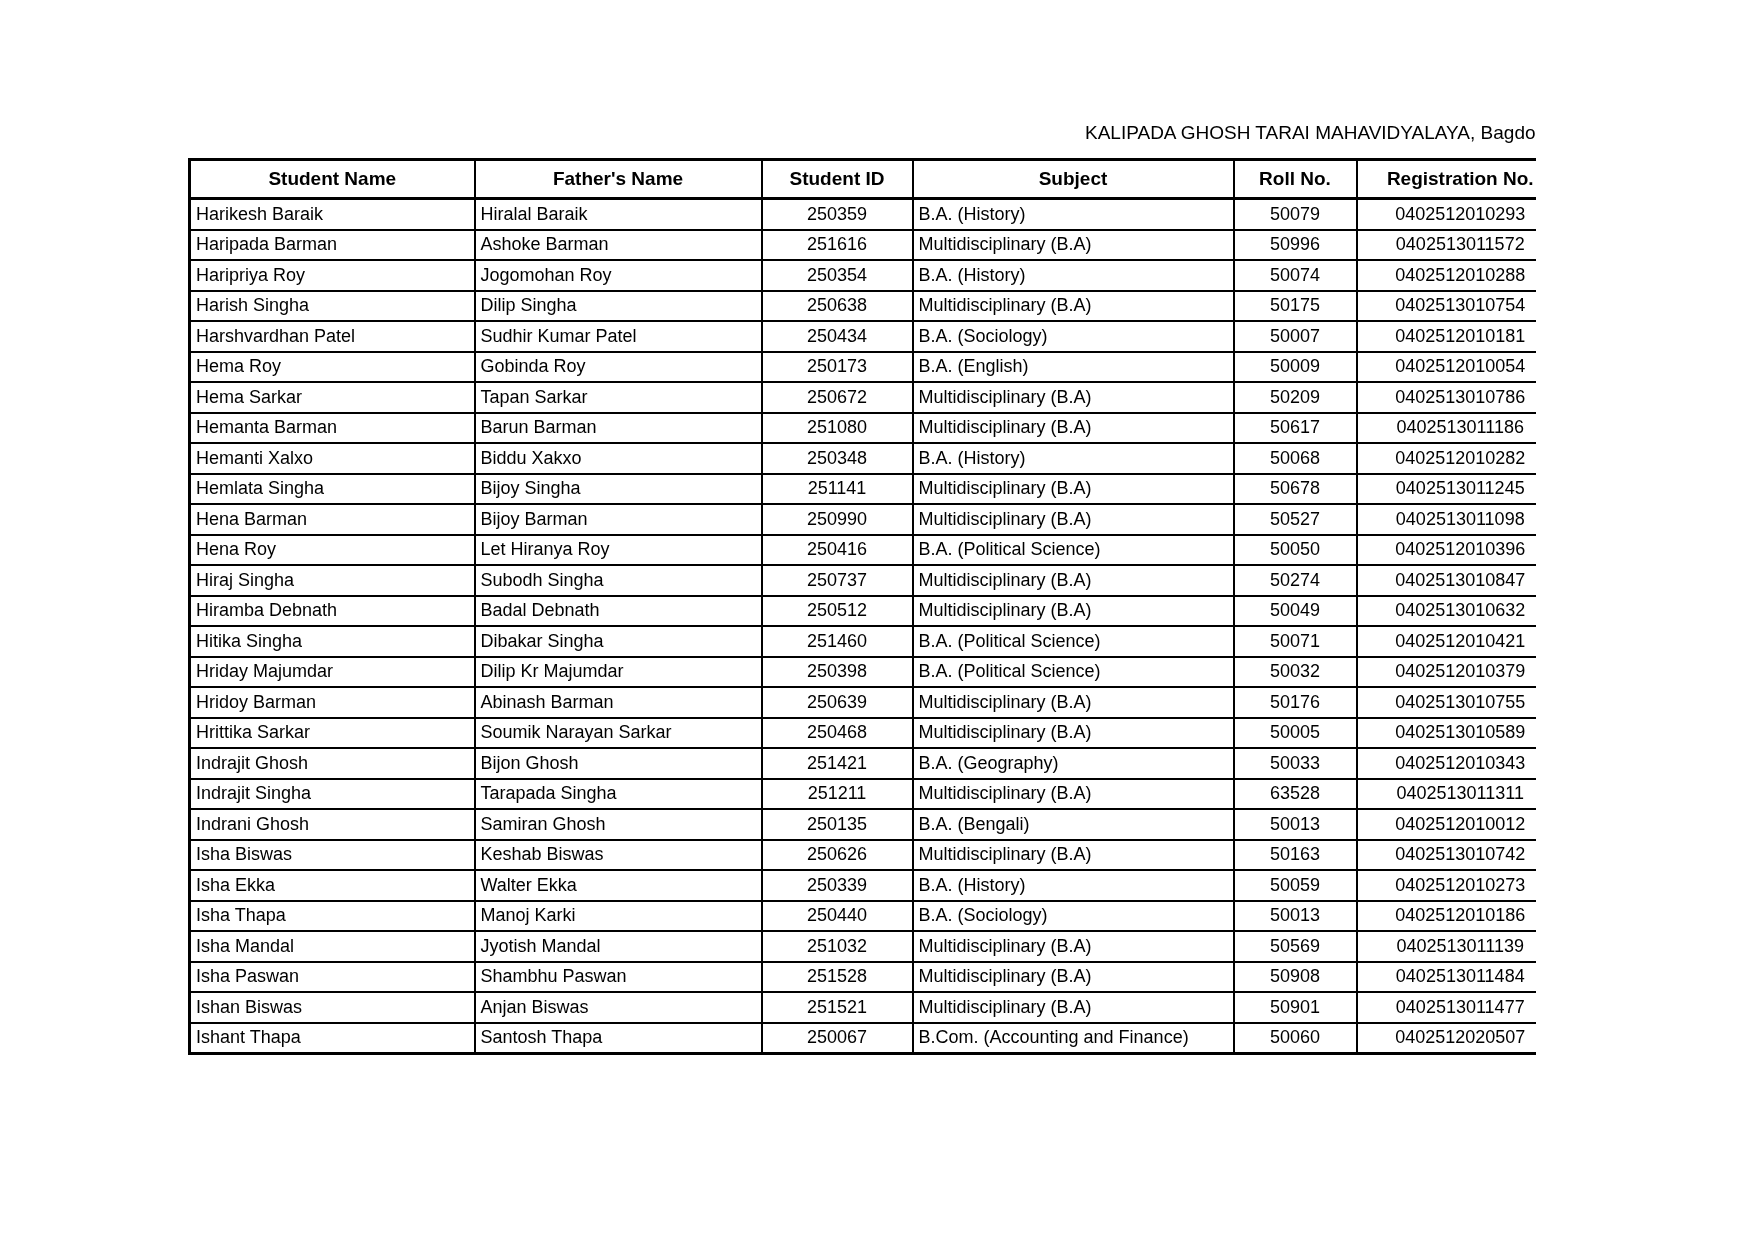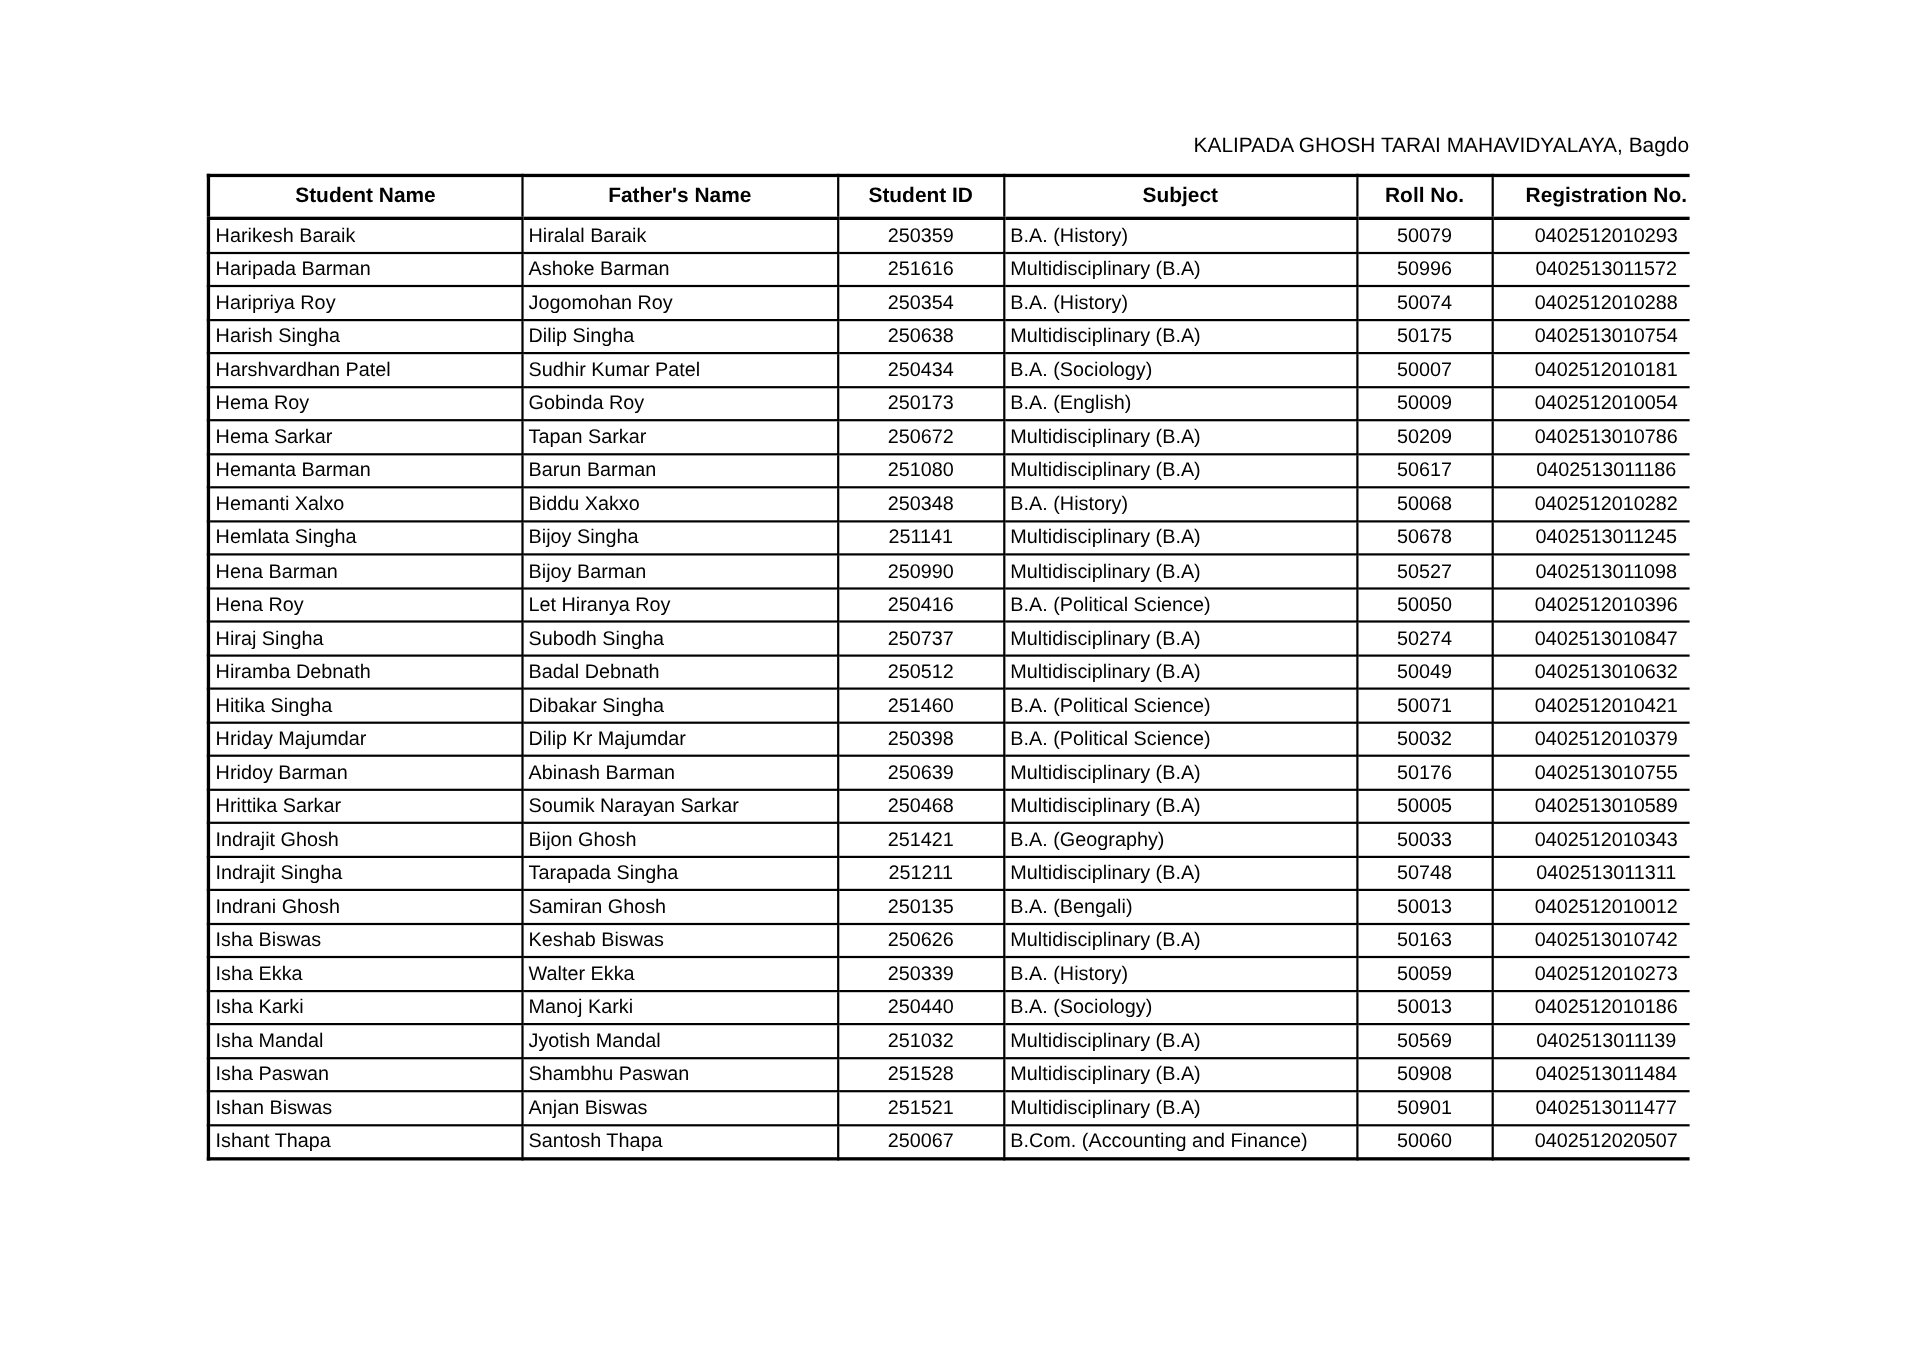--- a/index.html
+++ b/index.html
@@ -234,21 +234,21 @@
           <td class="ac">251421</td>
           <td class="al">B.A. (Geography)</td>
           <td class="ac">50033</td>
           <td class="ac">0402512010343</td>
         </tr>
         <tr>
           <td class="al">Indrajit Singha</td>
           <td class="al">Tarapada Singha</td>
           <td class="ac">251211</td>
           <td class="al">Multidisciplinary (B.A)</td>
-          <td class="ac">50748</td>
+          <td class="ac">63528</td>
           <td class="ac">0402513011311</td>
         </tr>
         <tr>
           <td class="al">Indrani Ghosh</td>
           <td class="al">Samiran Ghosh</td>
           <td class="ac">250135</td>
           <td class="al">B.A. (Bengali)</td>
           <td class="ac">50013</td>
           <td class="ac">0402512010012</td>
         </tr>
@@ -262,21 +262,21 @@
         </tr>
         <tr>
           <td class="al">Isha Ekka</td>
           <td class="al">Walter Ekka</td>
           <td class="ac">250339</td>
           <td class="al">B.A. (History)</td>
           <td class="ac">50059</td>
           <td class="ac">0402512010273</td>
         </tr>
         <tr>
-          <td class="al">Isha Karki</td>
+          <td class="al">Isha Thapa</td>
           <td class="al">Manoj Karki</td>
           <td class="ac">250440</td>
           <td class="al">B.A. (Sociology)</td>
           <td class="ac">50013</td>
           <td class="ac">0402512010186</td>
         </tr>
         <tr>
           <td class="al">Isha Mandal</td>
           <td class="al">Jyotish Mandal</td>
           <td class="ac">251032</td>

